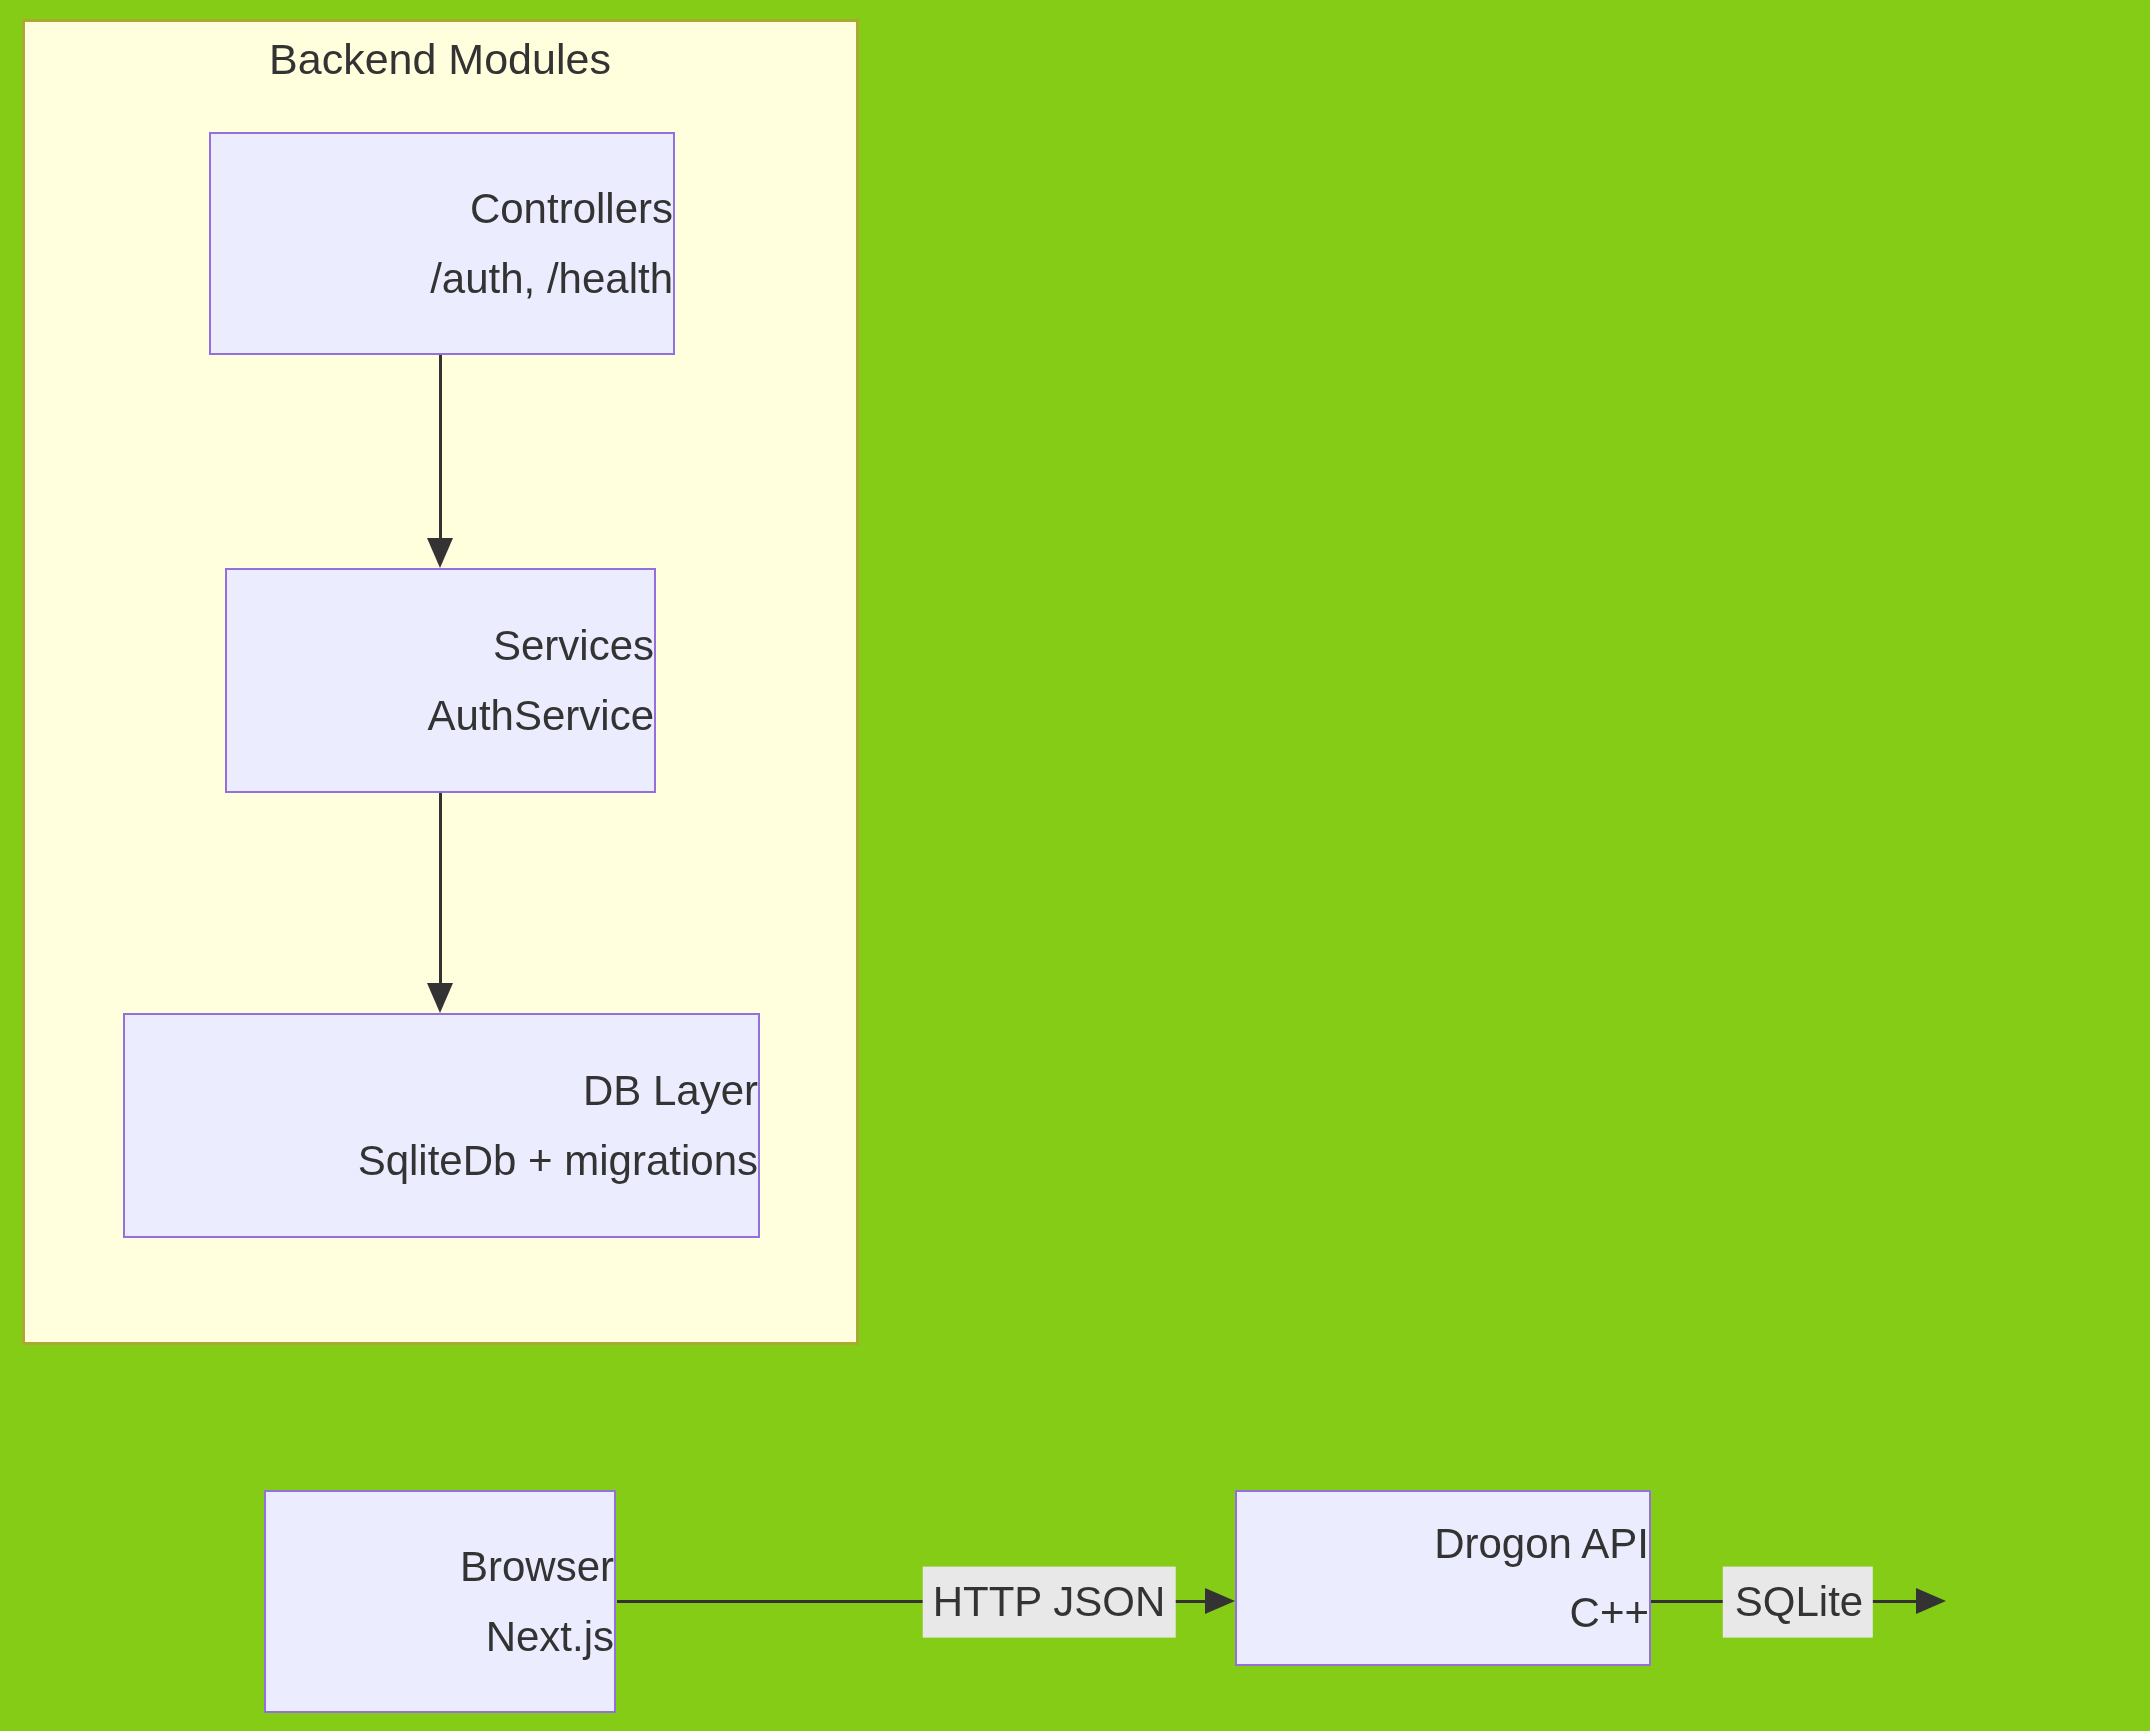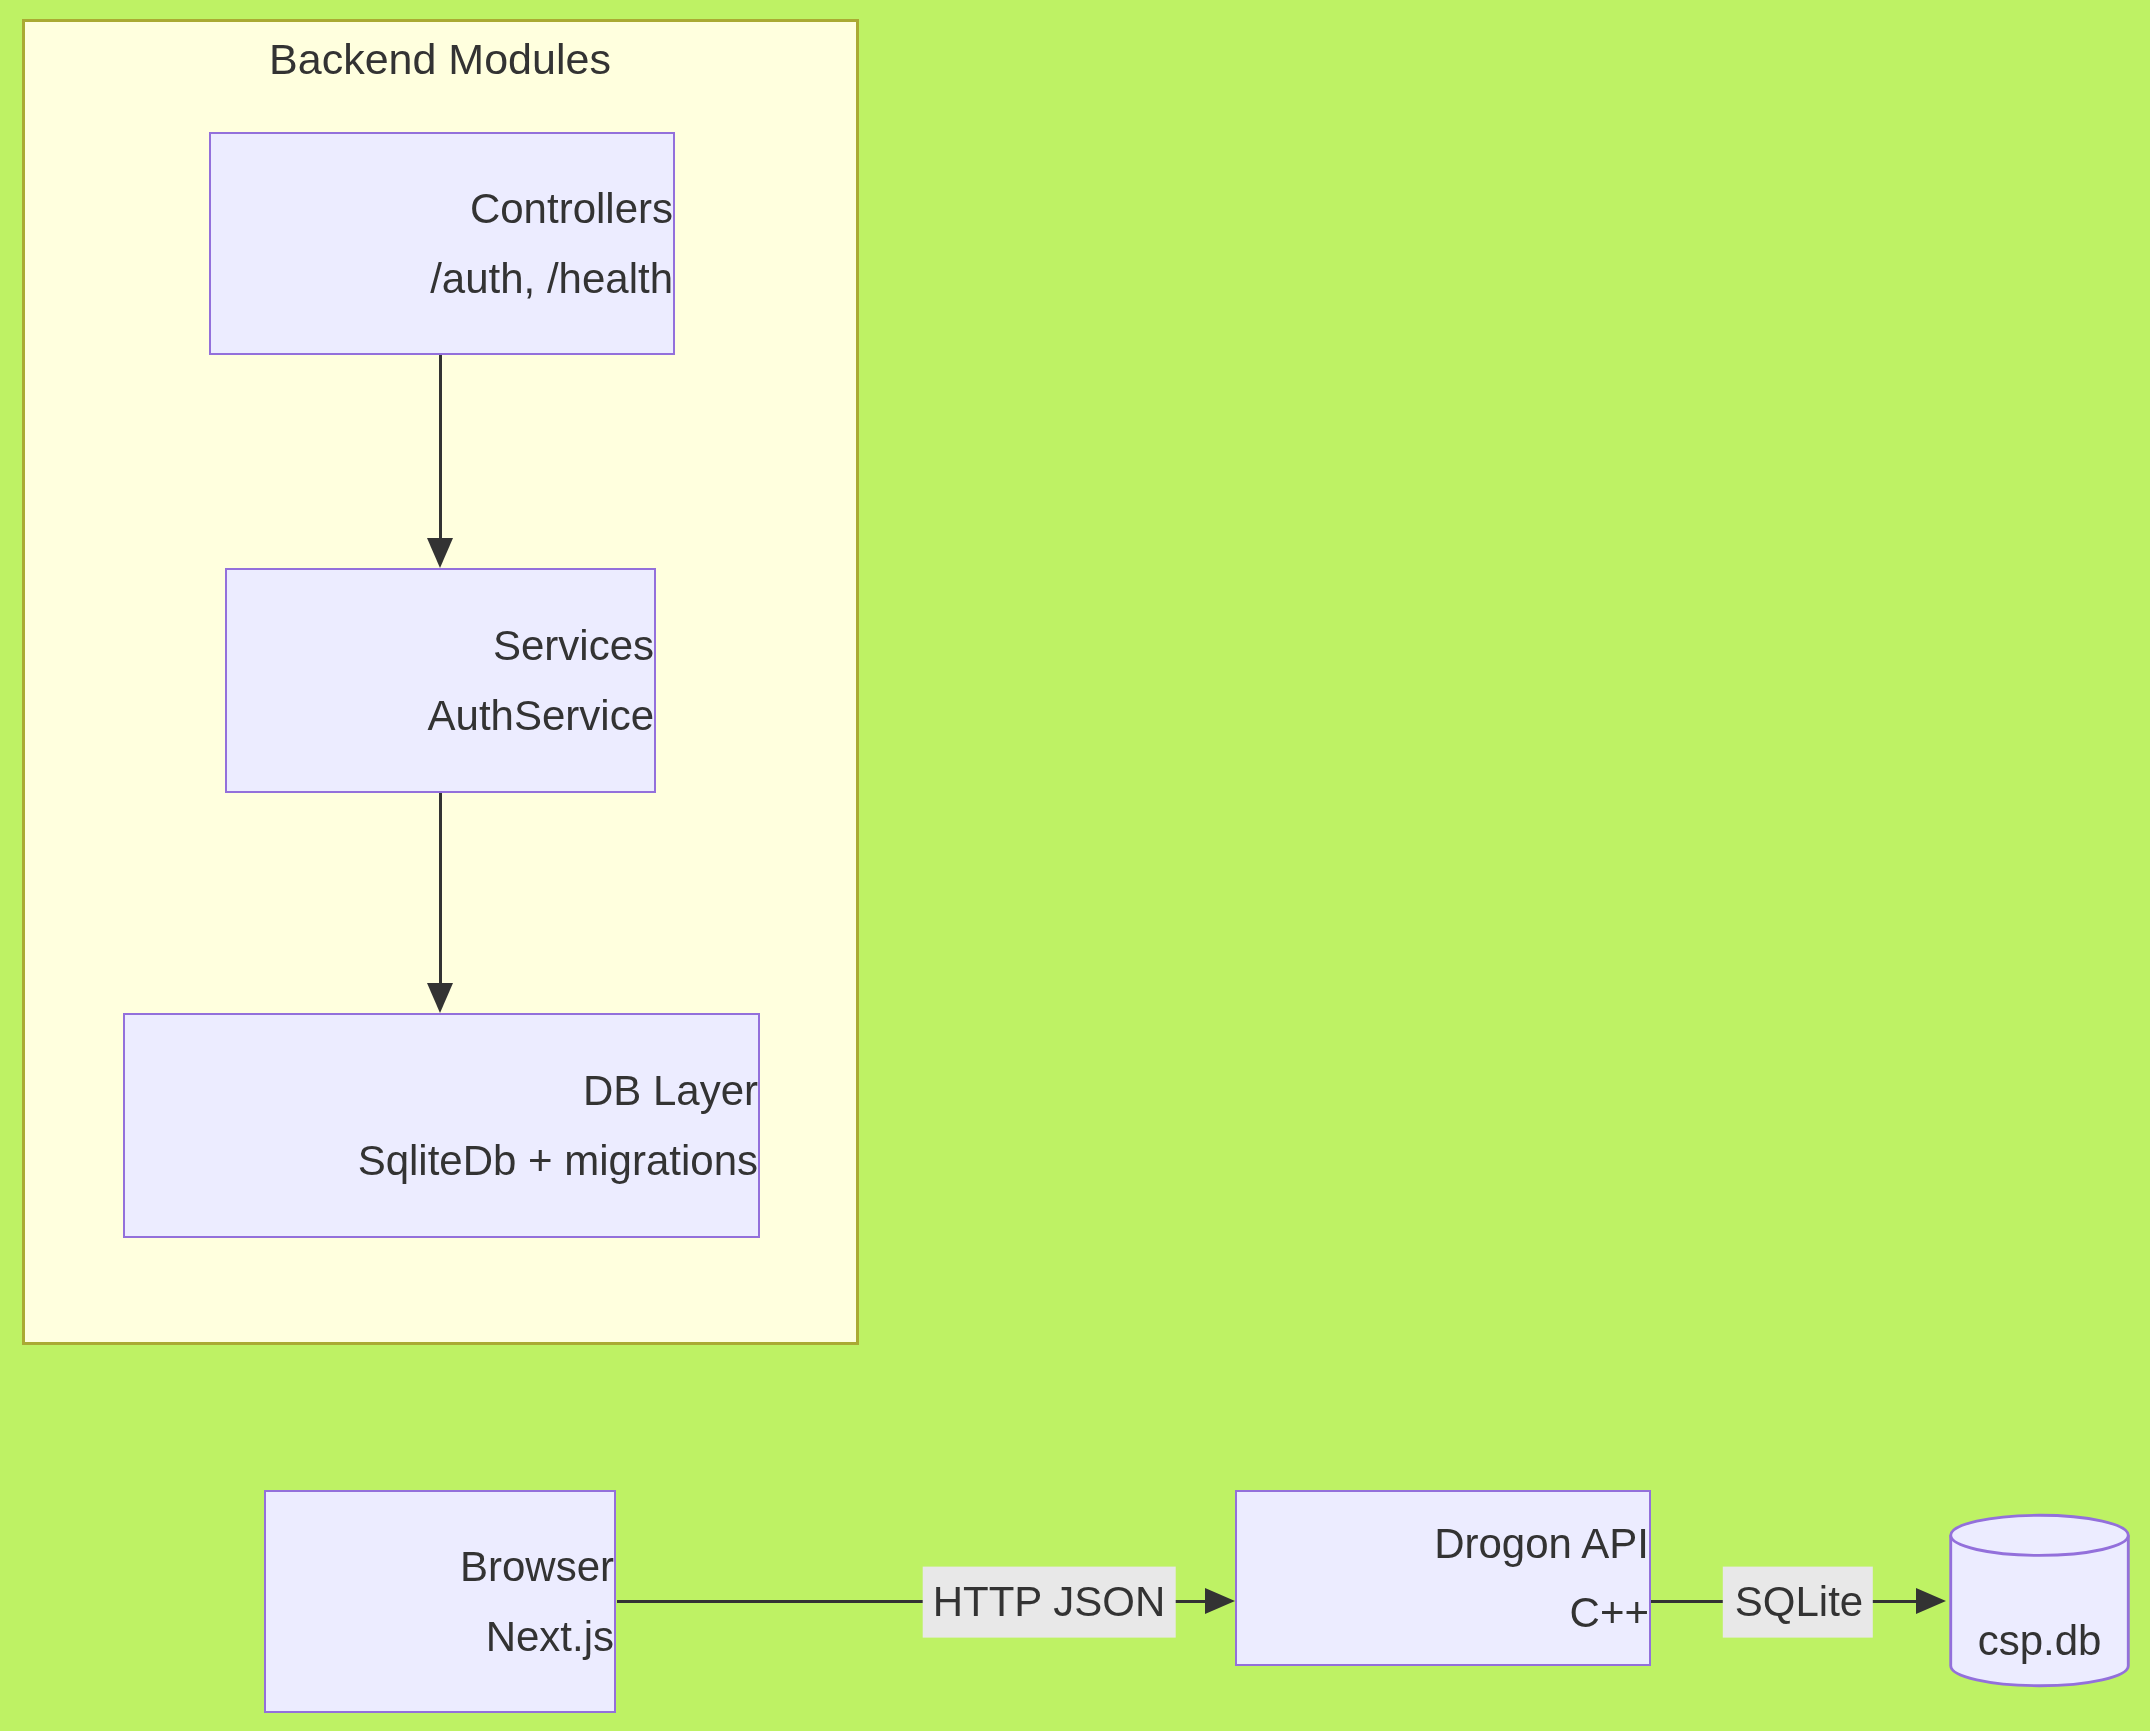--- a/index.html
+++ b/index.html
@@ -8,21 +8,21 @@
     --cluster-fill:#FFFFDE;
     --cluster-border:#AAAA33;
     --edge:#333333;
     --text:#333333;
     --edge-label-bg:rgba(232,232,232,0.95);
   }
   html,body{margin:0;padding:0;background:#ffffff;}
   .canvas{
     position:relative;
     width:2151px;height:1731px;
-    background:#bef264;
+    background:#84cc16;
     font-family:"Liberation Sans", sans-serif;
     color:var(--text);
     overflow:hidden;
   }
   .cluster{
     position:absolute;
     background:var(--cluster-fill);
     border:3.6px solid var(--cluster-border);
     box-sizing:border-box;
   }
@@ -135,22 +135,15 @@
 
   <div class="node" style="left:1235px;top:1490px;width:416px;height:176px;">
     <span>Drogon API</span>
     <span>C++</span>
   </div>
 
   <div class="edge-line-h" style="left:1651px;top:1600px;width:266px;"></div>
   <div class="arrowhead-right" style="left:1916px;top:1588px;"></div>
   <div class="edge-label" style="left:1798px;top:1602px;padding-left:12px;">SQLite</div>
 
-  <div class="cylinder" style="left:1946px;top:1511px;width:187px;height:179px;">
-    <svg width="187" height="179" viewBox="0 0 260 250">
-      <path d="M6,34 L6,216 A124,28 0 0 0 254,216 L254,34" fill="#ECECFF" stroke="#9370DB" stroke-width="4"></path>
-      <ellipse cx="130" cy="34" rx="124" ry="28" fill="#ECECFF" stroke="#9370DB" stroke-width="4"></ellipse>
-    </svg>
-    <div class="cylinder-label">csp.db</div>
-  </div>
 
 </div>
 
 
 </body></html>

